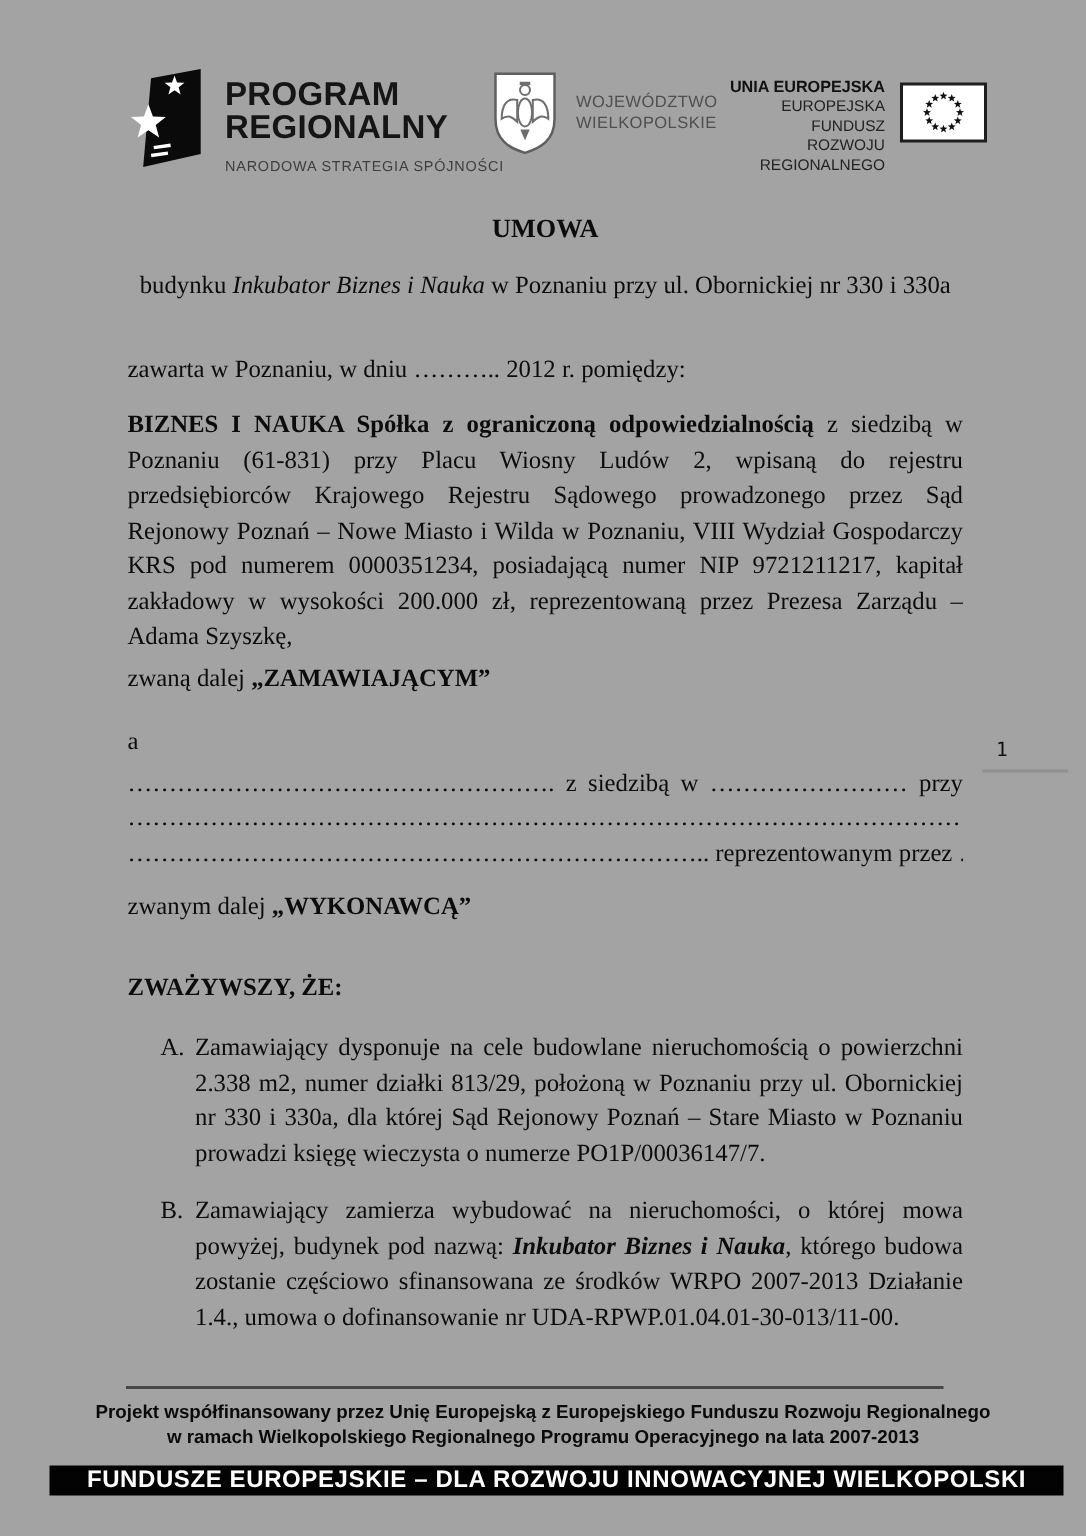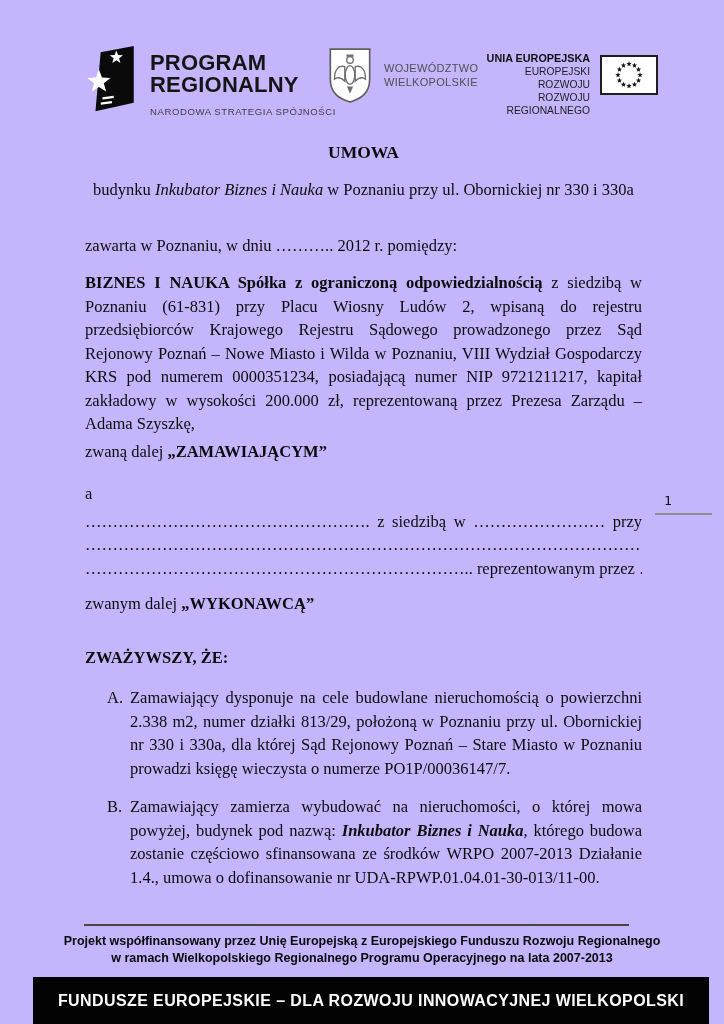--- a/index.html
+++ b/index.html
@@ -1,16 +1,16 @@
 <!DOCTYPE html>
 <html><head>
 <meta charset="utf-8">
 <style>
   html,body{margin:0;padding:0;background:#e8e8e8;}
-  .page{position:relative;width:724px;height:1024px;margin:0 auto;background:#c4b5fd;
+  .page{position:relative;width:724px;height:1024px;margin:0 auto;background:#a3a3a3;
         color:#0c0c0c;font-family:"Liberation Serif",serif;font-size:16.5px;line-height:23.5px;overflow:hidden;}
 
   
   .logo-nss{position:absolute;left:85px;top:40px;display:flex;gap:11px;align-items:flex-start;}
   .nss-text{padding-top:12px;font-family:"Liberation Sans",sans-serif;}
   .nss-title{font-weight:700;font-size:22px;line-height:22px;letter-spacing:.2px;color:#151515;}
   .nss-sub{margin-top:4px;font-size:9.6px;letter-spacing:.55px;color:#3e3e3e;}
 
   .logo-woj{position:absolute;left:327px;top:46px;display:flex;gap:11px;align-items:center;justify-content:flex-end;}
   .woj-text{font-family:"Liberation Sans",sans-serif;font-size:11px;line-height:14px;color:#4f4f4f;letter-spacing:.3px;}
@@ -41,21 +41,21 @@
 
   
   .pagenum{position:absolute;left:655px;top:491px;width:57px;height:24px;box-sizing:border-box;
            border-bottom:2px solid #8f8f8f;padding-left:9px;
            font-family:"DejaVu Sans Mono",monospace;font-size:13px;line-height:20px;color:#111;}
 
   
   .footer-rule{position:absolute;left:84px;top:924px;width:545px;border-top:2px solid #474747;}
   .footer-note{position:absolute;left:40px;top:933px;width:644px;text-align:center;
                font-family:Liberation Sans, sans-serif;font-weight:700;font-size:12.5px;line-height:16.5px;color:#0a0a0a;}
-  .banner{position:absolute;left:33px;top:977px;width:676px;height:47px;background:#030303;color:#fdfdfd;
+  .banner{position:absolute;left:33px;top:977px;width:676px;height:20px;background:#030303;color:#fdfdfd;
           display:flex;align-items:center;justify-content:center;
           font-family:"Liberation Sans",sans-serif;font-weight:700;font-size:16px;letter-spacing:.4px;}
 </style>
 </head>
 <body>
 
 <div class="page">
 
   <div class="logo-nss">
     <svg width="54" height="80" viewBox="-6 0 62 80" aria-hidden="true">
@@ -84,21 +84,21 @@
     </svg>
     <div class="woj-text">
       <div>WOJEWÓDZTWO</div>
       <div>WIELKOPOLSKIE</div>
     </div>
   </div>
 
   <div class="logo-eu">
     <div class="eu-text">
       <div class="b">UNIA EUROPEJSKA</div>
-      <div>EUROPEJSKI ROZWOJU</div>
+      <div>EUROPEJSKA FUNDUSZ</div>
       <div>ROZWOJU REGIONALNEGO</div>
     </div>
     <svg width="58" height="46" viewBox="0 0 58 40" aria-hidden="true">
       <rect x="1" y="1" width="56" height="38" fill="#ffffff" stroke="#1e1e1e" stroke-width="2"></rect>
       <defs>
         <polygon id="eustar" points="29,6.2 29.69,8.05 31.66,8.13 30.12,9.36 30.65,11.27 29,10.18 27.35,11.27 27.88,9.36 26.34,8.13 28.31,8.05" fill="#111111"></polygon>
       </defs>
       <use href="#eustar"></use>
       <use href="#eustar" transform="translate(5.5,1.47)"></use>
       <use href="#eustar" transform="translate(9.53,5.5)"></use>

